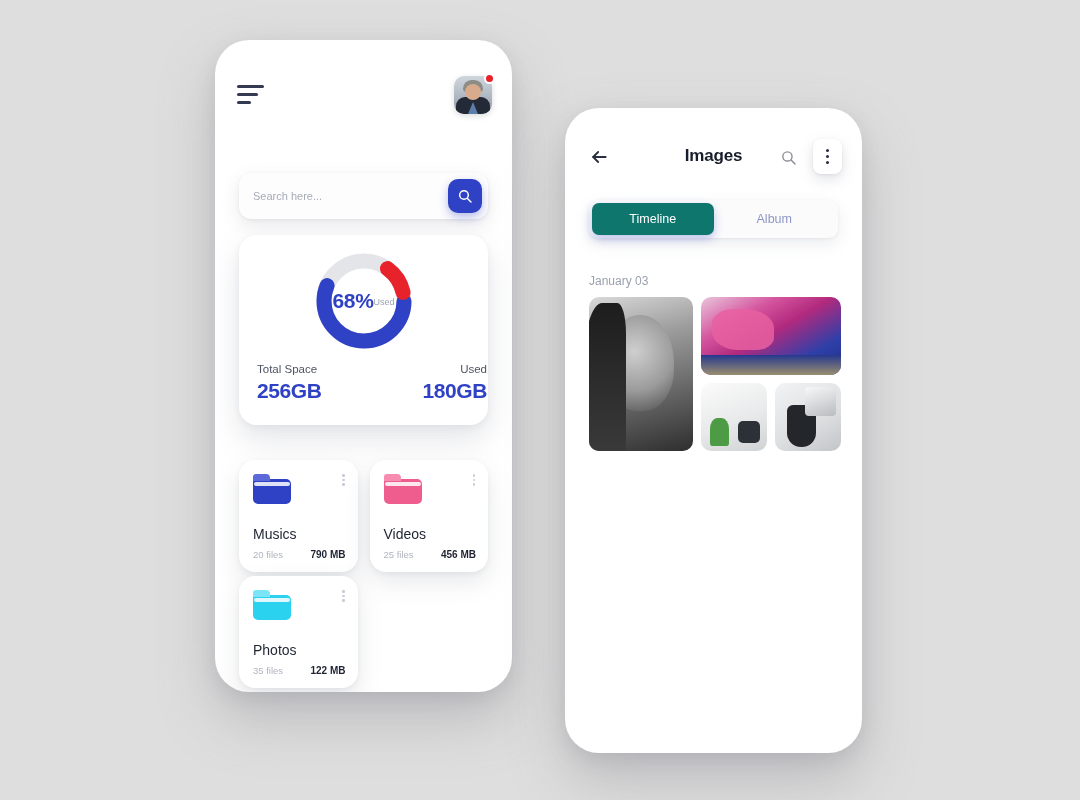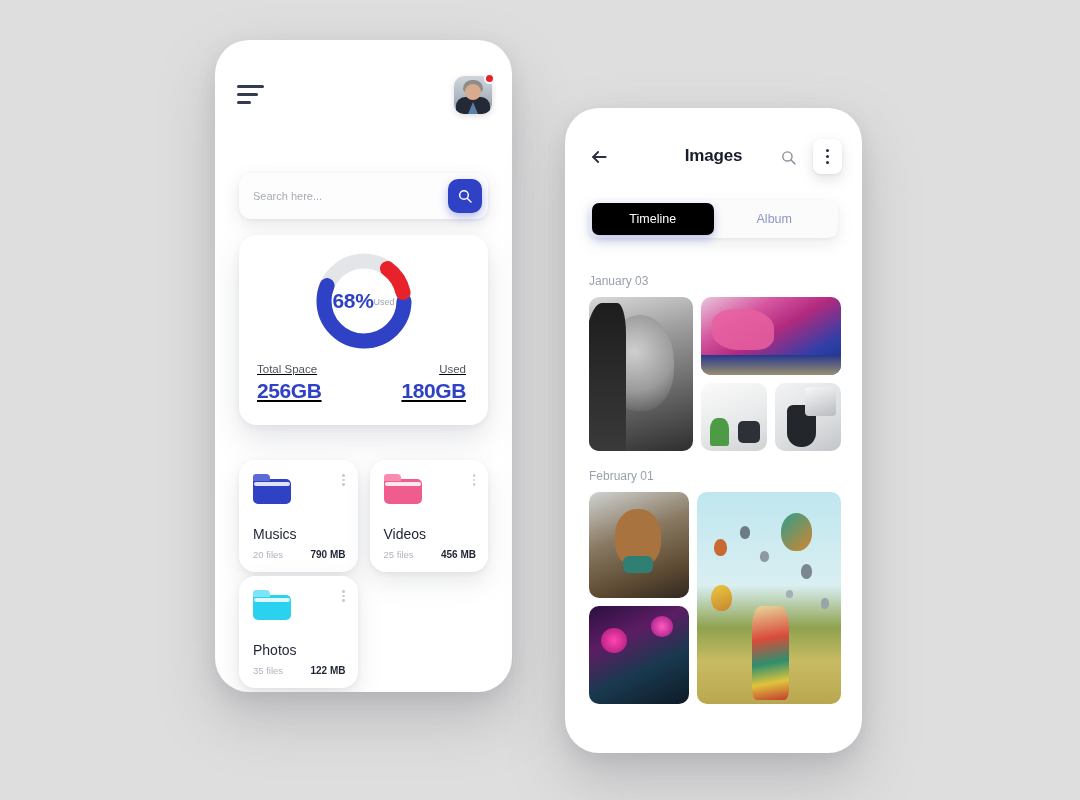--- a/index.html
+++ b/index.html
@@ -89,21 +89,21 @@
     box-shadow: 0 14px 30px rgba(120,125,140,.20), 0 2px 6px rgba(120,125,140,.10);
   }
   .donut-wrap { position: absolute; left: 50%; top: 14px; transform: translateX(-50%); width: 104px; height: 104px; }
   .donut-center {
     position: absolute; left: 0; top: 0; width: 104px; height: 104px;
     display: flex; flex-direction: row; align-items: center; justify-content: center;
   }
   .donut-pct { font-size: 21px; font-weight: bold; color: #2f41c4; letter-spacing: -.3px; }
   .donut-label { font-size: 9px; color: #9ea3b0; margin-top: 1px; }
 
-  .legend { position: absolute; left: 18px; right: 22px; top: 128px; display: flex; justify-content: space-between; text-decoration: underline; }
+  .legend { position: absolute; left: 18px; right: 1px; top: 128px; display: flex; justify-content: space-between; }
   .legend-col { display: flex; flex-direction: column; }
   .legend-col.right { align-items: flex-end; text-align: right; }
   .legend-title { font-size: 11.5px; color: #4d5363; margin-bottom: 4px; }
   .legend-value { font-size: 21px; font-weight: bold; color: #2f41c4; letter-spacing: -.4px; }
 
   
   .folder-grid {
     position: absolute; left: 24px; top: 420px; width: 249px;
     display: grid; grid-template-columns: 1fr 1fr; gap: 4px 12px;
   }
@@ -165,21 +165,21 @@
   .tabs {
     position: absolute; left: 24px; top: 92px; width: 249px; height: 38px;
     background: #fbfbfc; border-radius: 9px; display: flex; align-items: center; padding: 3px;
     box-shadow: 0 6px 16px rgba(120,125,140,.14), 0 1px 3px rgba(120,125,140,.10);
   }
   .tab {
     flex: 1; height: 100%; border-radius: 7px; display: flex; align-items: center;
     justify-content: center; font-size: 12.5px; cursor: pointer; border: none;
     background: transparent; font-family: "Liberation Sans", sans-serif;
   }
-  .tab.active { background: #000000; color: #fff; box-shadow: 0 4px 10px rgba(59,75,200,.32); }
+  .tab.active { background: #0f766e; color: #fff; box-shadow: 0 4px 10px rgba(59,75,200,.32); }
   .tab.inactive { color: #8e96c4; }
 
   
   .gallery { position: absolute; left: 24px; top: 148px; width: 252px; }
   .date-label { font-size: 12px; color: #9aa0ad; margin-bottom: 9px; margin-top: 18px; }
   .grid-jan { display: grid; grid-template-columns: 104px 1fr; grid-template-rows: 78px 68px; gap: 8px; margin-bottom: 16px; }
   .grid-jan .ph-portrait { grid-row: span 2; }
   .grid-jan .ph-graffiti { grid-column: 2; }
   .jan-bottom { grid-column: 2; display: grid; grid-template-columns: 1fr 1fr; gap: 8px; }
   .grid-feb { display: grid; grid-template-columns: 100px 1fr; grid-template-rows: 106px 98px; gap: 8px; }
@@ -407,32 +407,16 @@
         <div class="grid-jan">
           <div class="photo ph-portrait art-portrait"></div>
           <div class="photo ph-graffiti art-graffiti"></div>
           <div class="jan-bottom">
             <div class="photo art-desk"></div>
             <div class="photo art-mug"></div>
           </div>
         </div>
       </div>
 
-      <div>
-        <div class="date-label">February 01</div>
-        <div class="grid-feb">
-          <div class="photo art-dog"></div>
-          <div class="photo ph-balloons art-balloons">
-            <span class="balloon-s" style="left:12%;top:22%;width:9%;height:8%;background:#c96a33;"></span>
-            <span class="balloon-s" style="left:30%;top:16%;width:7%;height:6%;background:#6d7b86;"></span>
-            <span class="balloon-s" style="left:44%;top:28%;width:6%;height:5%;background:#8f98a2;"></span>
-            <span class="balloon-s" style="left:72%;top:34%;width:8%;height:7%;background:#7b8790;"></span>
-            <span class="balloon-s" style="left:10%;top:44%;width:14%;height:12%;background:linear-gradient(160deg,#e8c840,#c9862f);"></span>
-            <span class="balloon-s" style="left:86%;top:50%;width:6%;height:5%;background:#9aa3ab;"></span>
-            <span class="balloon-s" style="left:62%;top:46%;width:5%;height:4%;background:#a7afb6;"></span>
-          </div>
-          <div class="photo art-neon"></div>
-        </div>
-      </div>
     </div>
   </div>
 
 </div>
 
 </body></html>

